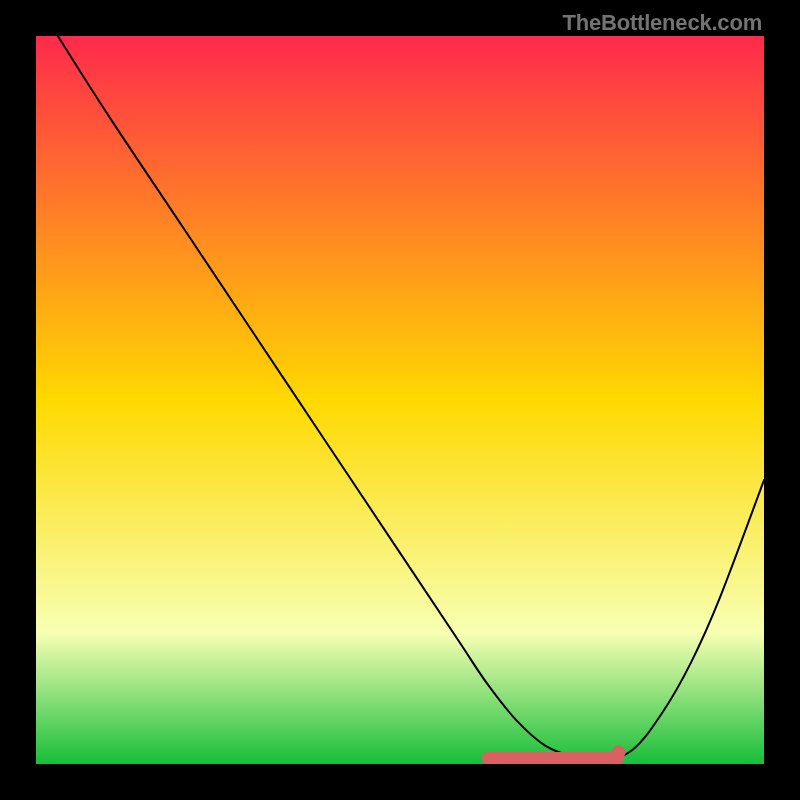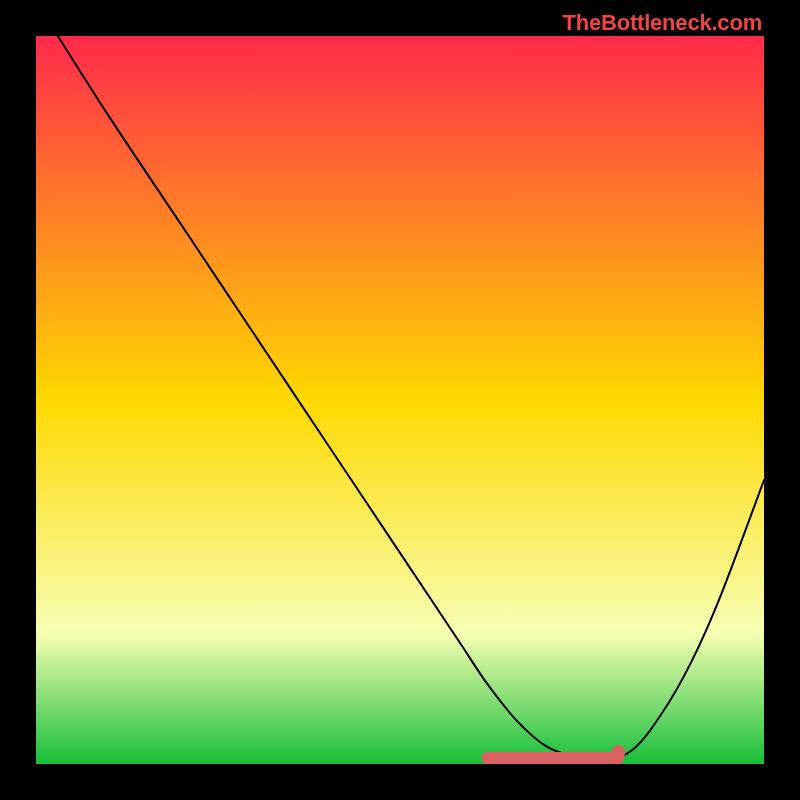--- a/index.html
+++ b/index.html
@@ -21,21 +21,21 @@
     left: 36px;
     top: 36px;
     width: 728px;
     height: 728px;
     overflow: hidden;
   }
   .watermark {
     position: absolute;
     right: 38px;
     top: 10px;
-    color: #ef4444;
+    color: #737373;
     font-family: Arial, Helvetica, sans-serif;
     font-size: 22px;
     font-weight: 600;
     letter-spacing: -0.2px;
     margin-left: 44px;
   }
   svg {
     display: block;
   }
 </style>

